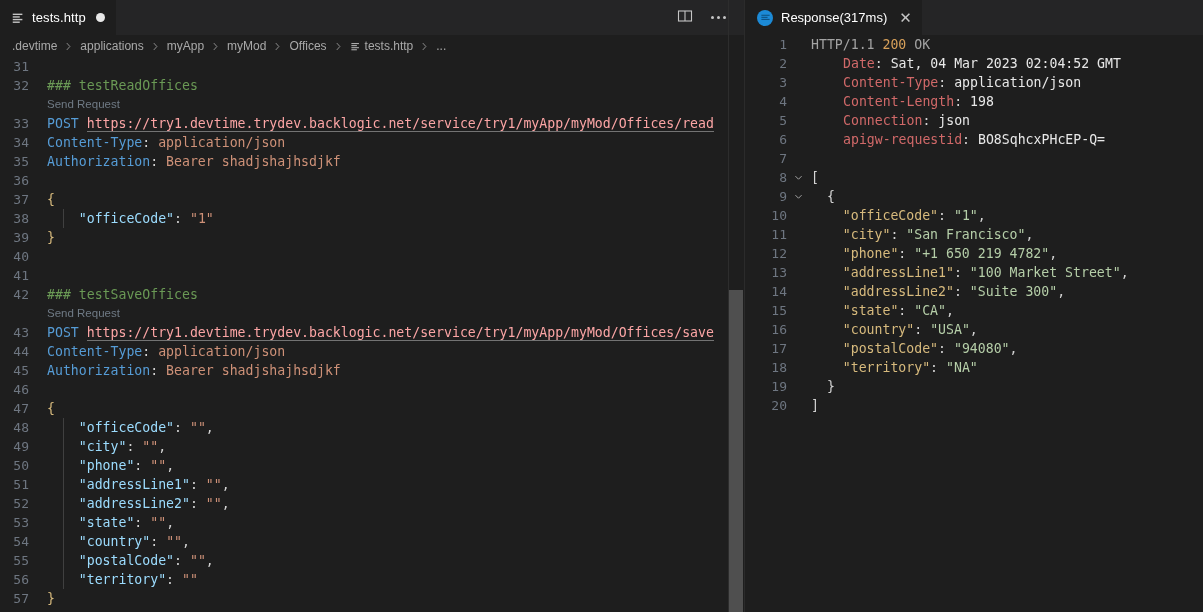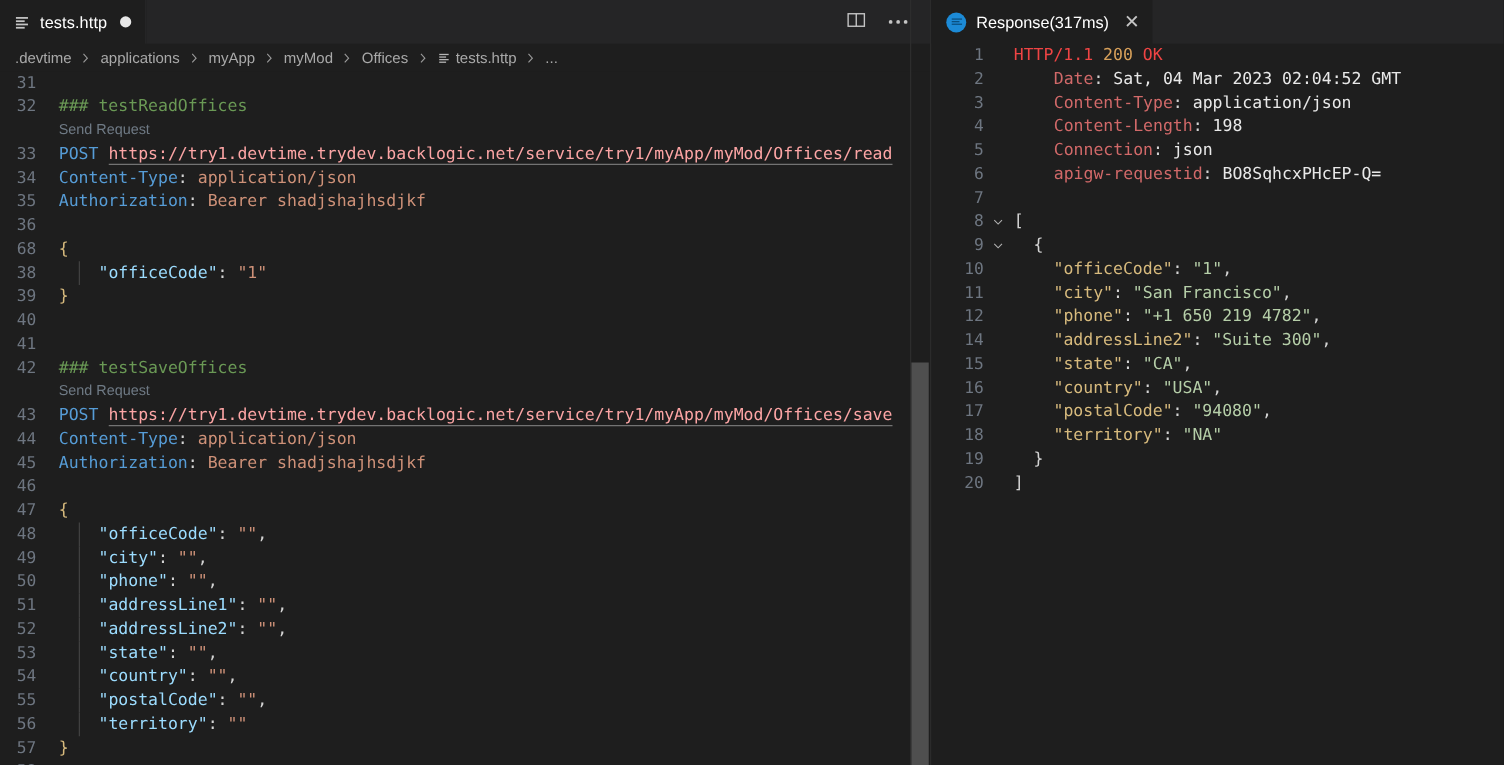--- a/index.html
+++ b/index.html
@@ -129,21 +129,21 @@
   }
   .rcaret {
     position: absolute; right: -10px; top: 0; width: 14px; height: 19px;
     display: flex; align-items: center; justify-content: center;
     color: #b0b0b0; cursor: pointer;
   }
   .rcaret svg { display:block; }
   .rcode { padding-left: 16px; }
 
   
-  .r-proto  { color: #ef4444; }
+  .r-proto  { color: #a3a3a3; }
   .r-status { color: #d7a05a; }
   .r-hname  { color: #d16969; padding-left: 32px; }
   .r-hval   { color: #e8e8e8; }
   .r-key    { color: #d7ba7d; }
   .r-val    { color: #b5cea8; }
   .r-punct  { color: #d4d4d4; }
   .r-brk    { color: #d4d4d4; }
 
   
   .vscroll {
@@ -284,21 +284,21 @@
           </div>
           <div class="ln-row">
             <div class="gutter">35</div>
             <div class="code-text"><span class="t-header">Authorization</span><span class="t-punct">: </span><span class="t-hval">Bearer shadjshajhsdjkf</span></div>
           </div>
           <div class="ln-row">
             <div class="gutter">36</div>
             <div class="code-text"></div>
           </div>
           <div class="ln-row">
-            <div class="gutter">68</div>
+            <div class="gutter">37</div>
             <div class="code-text"><span class="t-brace">{</span></div>
           </div>
           <div class="ln-row">
             <div class="gutter">38</div>
             <div class="code-text"><span class="indent-guide" style="left: 16px;"></span><span class="t-plain">    </span><span class="t-key">"officeCode"</span><span class="t-punct">: </span><span class="t-str">"1"</span></div>
           </div>
           <div class="ln-row">
             <div class="gutter">39</div>
             <div class="code-text"><span class="t-brace">}</span></div>
           </div>
@@ -459,20 +459,24 @@
           </div>
           <div class="ln-row">
             <div class="rgutter">11</div>
             <div class="code-text-r rcode"><span class="r-plain">    </span><span class="r-key">"city"</span><span class="r-punct">: </span><span class="r-val">"San Francisco"</span><span class="r-punct">,</span></div>
           </div>
           <div class="ln-row">
             <div class="rgutter">12</div>
             <div class="code-text-r rcode"><span class="r-plain">    </span><span class="r-key">"phone"</span><span class="r-punct">: </span><span class="r-val">"+1 650 219 4782"</span><span class="r-punct">,</span></div>
           </div>
           <div class="ln-row">
+            <div class="rgutter">13</div>
+            <div class="code-text-r rcode"><span class="r-plain">    </span><span class="r-key">"addressLine1"</span><span class="r-punct">: </span><span class="r-val">"100 Market Street"</span><span class="r-punct">,</span></div>
+          </div>
+          <div class="ln-row">
             <div class="rgutter">14</div>
             <div class="code-text-r rcode"><span class="r-plain">    </span><span class="r-key">"addressLine2"</span><span class="r-punct">: </span><span class="r-val">"Suite 300"</span><span class="r-punct">,</span></div>
           </div>
           <div class="ln-row">
             <div class="rgutter">15</div>
             <div class="code-text-r rcode"><span class="r-plain">    </span><span class="r-key">"state"</span><span class="r-punct">: </span><span class="r-val">"CA"</span><span class="r-punct">,</span></div>
           </div>
           <div class="ln-row">
             <div class="rgutter">16</div>
             <div class="code-text-r rcode"><span class="r-plain">    </span><span class="r-key">"country"</span><span class="r-punct">: </span><span class="r-val">"USA"</span><span class="r-punct">,</span></div>

